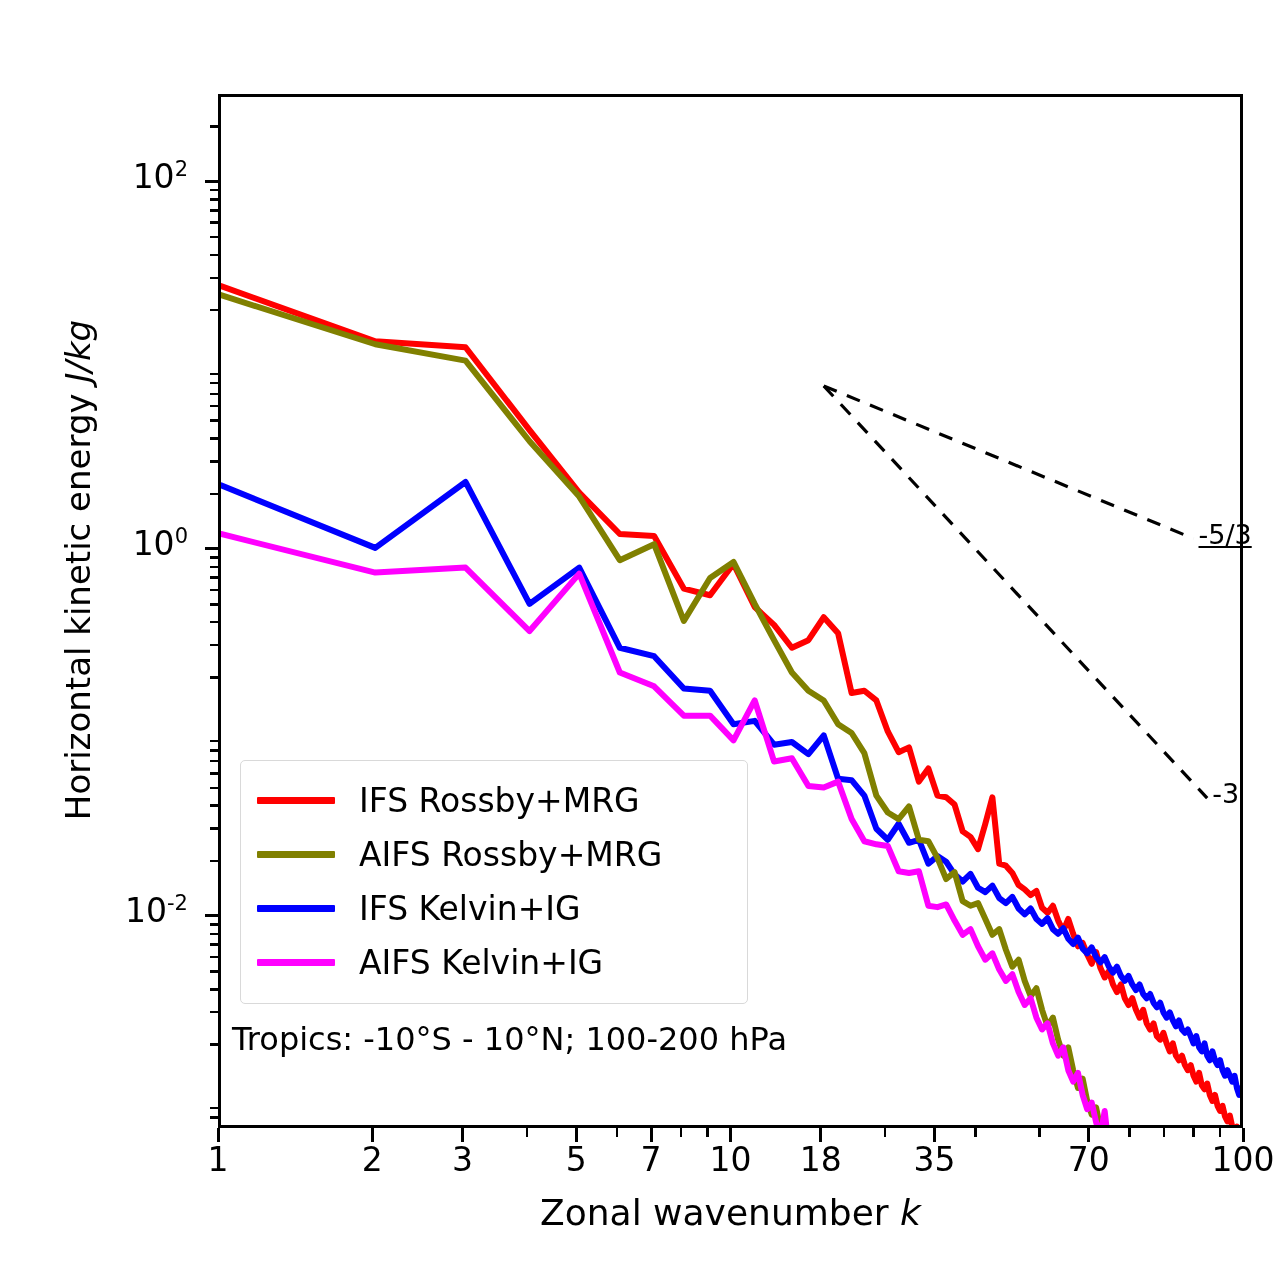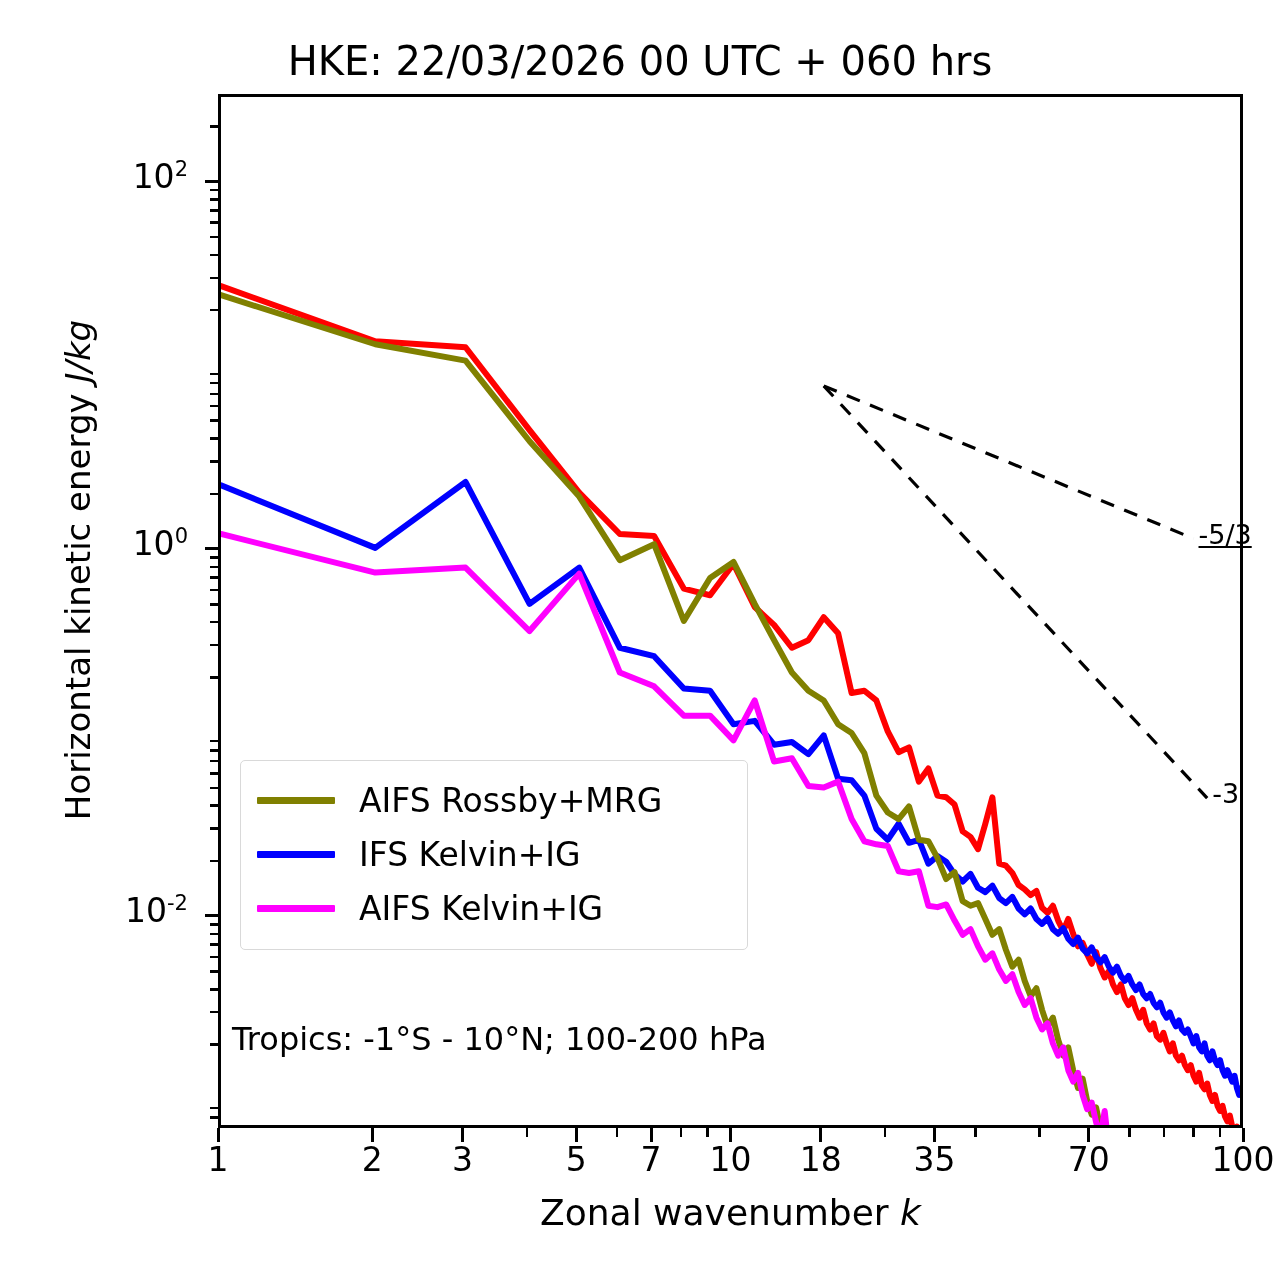--- a/index.html
+++ b/index.html
@@ -58,21 +58,20 @@
     font-size:32px; color:#000; white-space:nowrap;
   }
 
   .slope-label{position:absolute;font-size:27px;color:#000;white-space:nowrap;}
 </style>
 </head>
 <body>
 
 <div id="figure">
 
-  <div id="chart-title">HKE: 22/03/2026 00 UTC + 060 hrs</div>
 
   <div id="ylabel-wrap">
     <span>Horizontal kinetic energy </span><span class="ital">J/kg</span>
   </div>
 
   <div id="xlabel">
     <span>Zonal wavenumber </span><span class="ital">k</span>
   </div>
 
   <div id="plot-area">
@@ -174,31 +173,35 @@
       <div style="position: absolute; left: 974.025px; top: 1128px; width: 2.5px; height: 9px; background: rgb(0, 0, 0);"></div>
       <div style="position: absolute; left: 1038.06px; top: 1128px; width: 2.5px; height: 9px; background: rgb(0, 0, 0);"></div>
       <div style="position: absolute; left: 1128.3px; top: 1128px; width: 2.5px; height: 9px; background: rgb(0, 0, 0);"></div>
       <div style="position: absolute; left: 1162.61px; top: 1128px; width: 2.5px; height: 9px; background: rgb(0, 0, 0);"></div>
       <div style="position: absolute; left: 1192.33px; top: 1128px; width: 2.5px; height: 9px; background: rgb(0, 0, 0);"></div>
       <div style="position: absolute; left: 1218.55px; top: 1128px; width: 2.5px; height: 9px; background: rgb(0, 0, 0);"></div>
     </div>
 
   <div id="legend">
       <div class="legend-row">
+        <span class="legend-swatch" style="background: rgb(255, 0, 0);"></span>
+        <span class="legend-text">IFS Rossby+MRG</span>
+      </div>
+      <div class="legend-row">
         <span class="legend-swatch" style="background: rgb(128, 128, 0);"></span>
         <span class="legend-text">AIFS Rossby+MRG</span>
       </div>
       <div class="legend-row">
         <span class="legend-swatch" style="background: rgb(0, 0, 255);"></span>
         <span class="legend-text">IFS Kelvin+IG</span>
       </div>
       <div class="legend-row">
         <span class="legend-swatch" style="background: rgb(255, 0, 255);"></span>
         <span class="legend-text">AIFS Kelvin+IG</span>
       </div>
     </div>
 
-  <div id="region-note">Tropics: -1°S - 10°N; 100-200 hPa</div>
+  <div id="region-note">Tropics: -10°S - 10°N; 100-200 hPa</div>
 
   <div class="slope-label" id="lbl-53" style="left: 1198.53px; top: 518.585px; text-decoration: underline;">-5/3</div>
   <div class="slope-label" id="lbl-3" style="left: 1212.19px; top: 778.162px;">-3</div>
 
 </div>
 
 </body></html>

